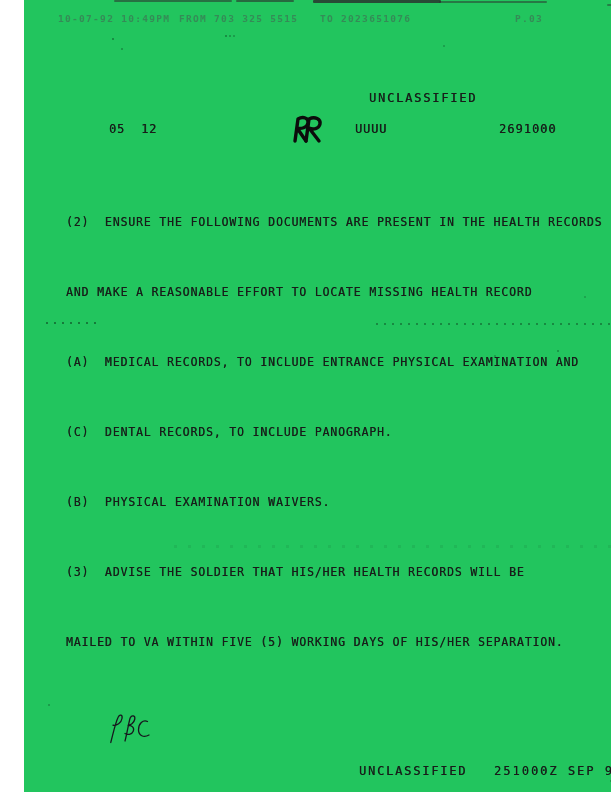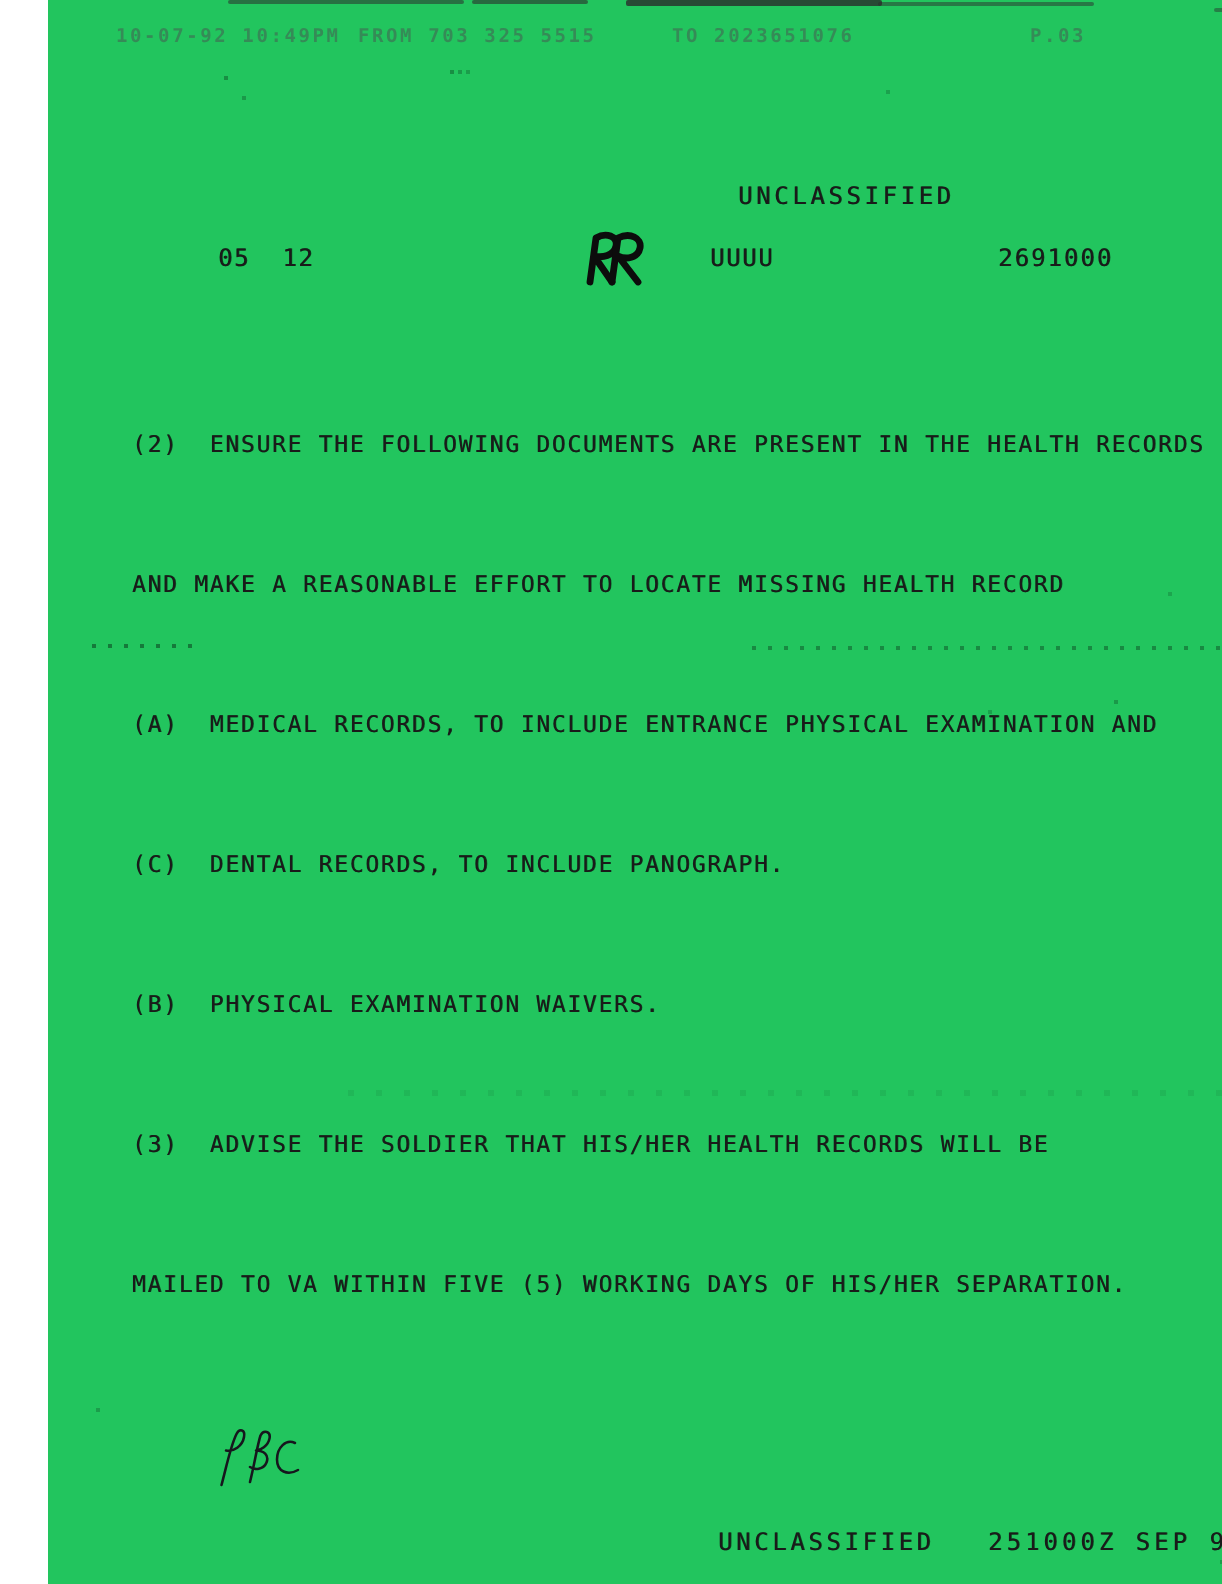--- a/index.html
+++ b/index.html
@@ -19,21 +19,21 @@
   .strip-e{left:583px;top:4px;width:24px;height:2px;opacity:.45;}
 
   
   .fax-seg{
     position:absolute;top:13px;font-size:9.5px;letter-spacing:1.3px;
     color:rgba(75,75,80,.48);white-space:pre;filter:blur(.2px);
     font-weight:bold;
   }
   .fax-ts{left:34px;}
   .fax-from{left:155px;}
-  .fax-to{left:312px;}
+  .fax-to{left:296px;}
   .fax-pg{left:443px;padding-left:48px;}
 
   
   .hdr{position:absolute;font-size:12px;white-space:pre;
        text-shadow:.35px 0 0 rgba(0,0,0,.65);}
   .banner-top{left:345px;top:91px;letter-spacing:1.8px;}
   .rt-cols{left:85px;top:122px;letter-spacing:.8px;}
   .rt-uuuu{left:331px;top:122px;letter-spacing:.8px;}
   .rt-serial{left:475px;top:122px;letter-spacing:1px;}
 

